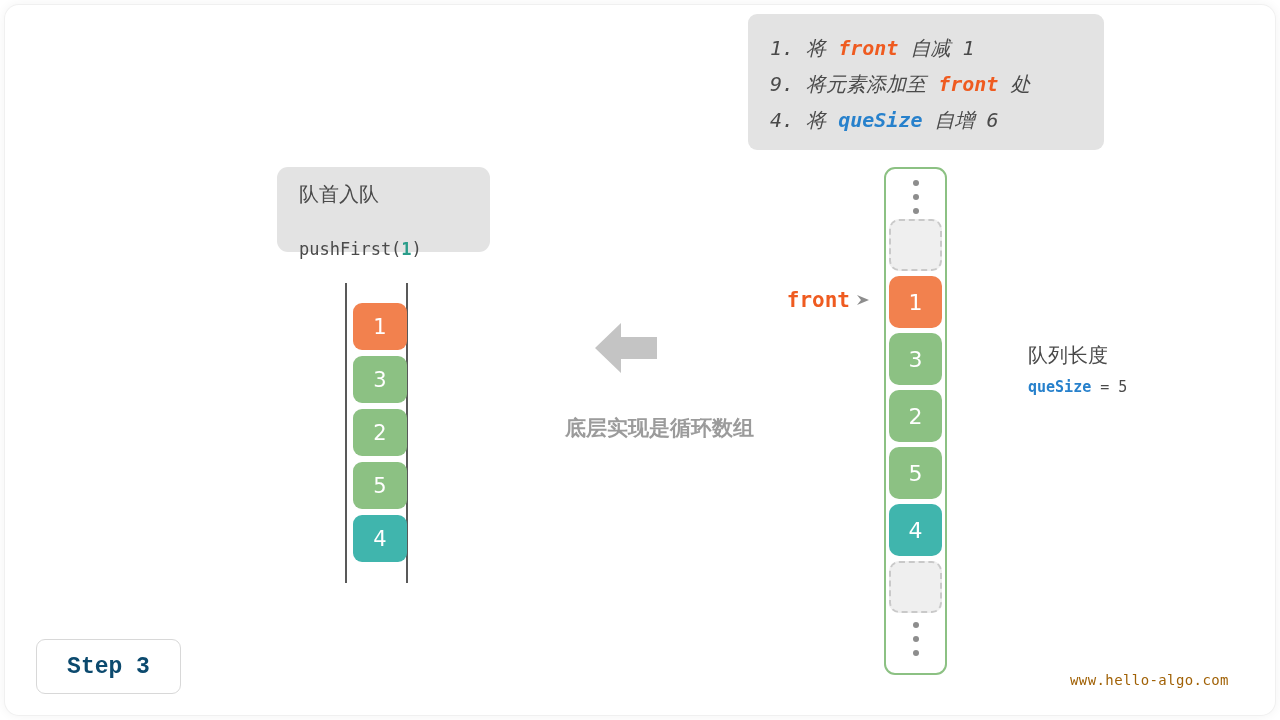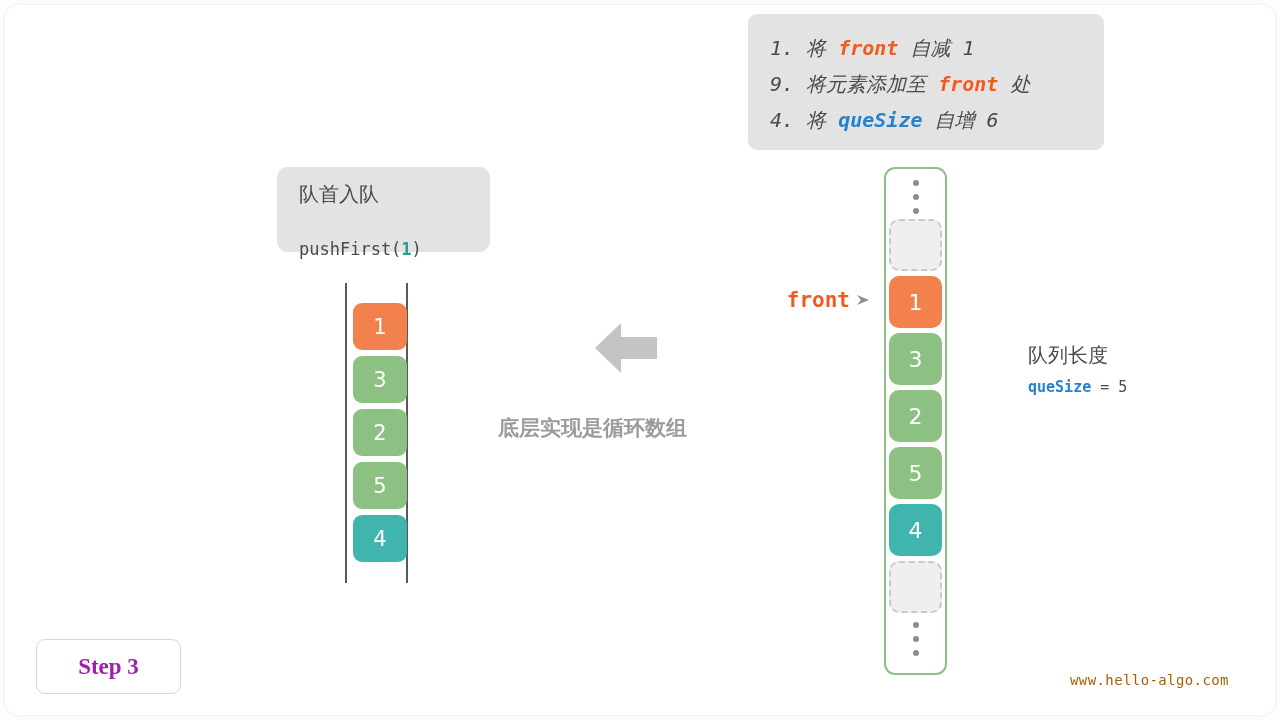--- a/index.html
+++ b/index.html
@@ -129,21 +129,21 @@
   #mid-arrow {
     position: absolute;
     left: 595px; top: 320px;
     width: 62px;
     height: 56px;
   }
   #mid-note {
     position: absolute;
     left: 498px; top: 412px;
     width: 256px;
-    text-align: left;
+    text-align: right;
     font-family: "DejaVu Sans", sans-serif;
     font-size: 21px;
     font-weight: bold;
     color: #9b9b9b;
     line-height: 32px;
   }
 
   
   #front-pointer {
     position: absolute;
@@ -245,24 +245,24 @@
     height: 55px;
     border: 1px solid #d8d8d8;
     border-radius: 9px;
     box-sizing: border-box;
     display: flex;
     align-items: center;
     justify-content: center;
     background: #ffffff;
   }
   #step-label {
-    font-family: Liberation Serif, serif;
+    font-family: Liberation Mono, monospace;
     font-size: 23px;
     font-weight: bold;
-    color: #a21caf;
+    color: #0c4a6e;
     white-space: pre;
   }
 
   
   #watermark {
     position: absolute;
     left: 1070px; top: 672px;
     font-family: "DejaVu Sans Mono", monospace;
     font-size: 14px;
     color: #a16207;

